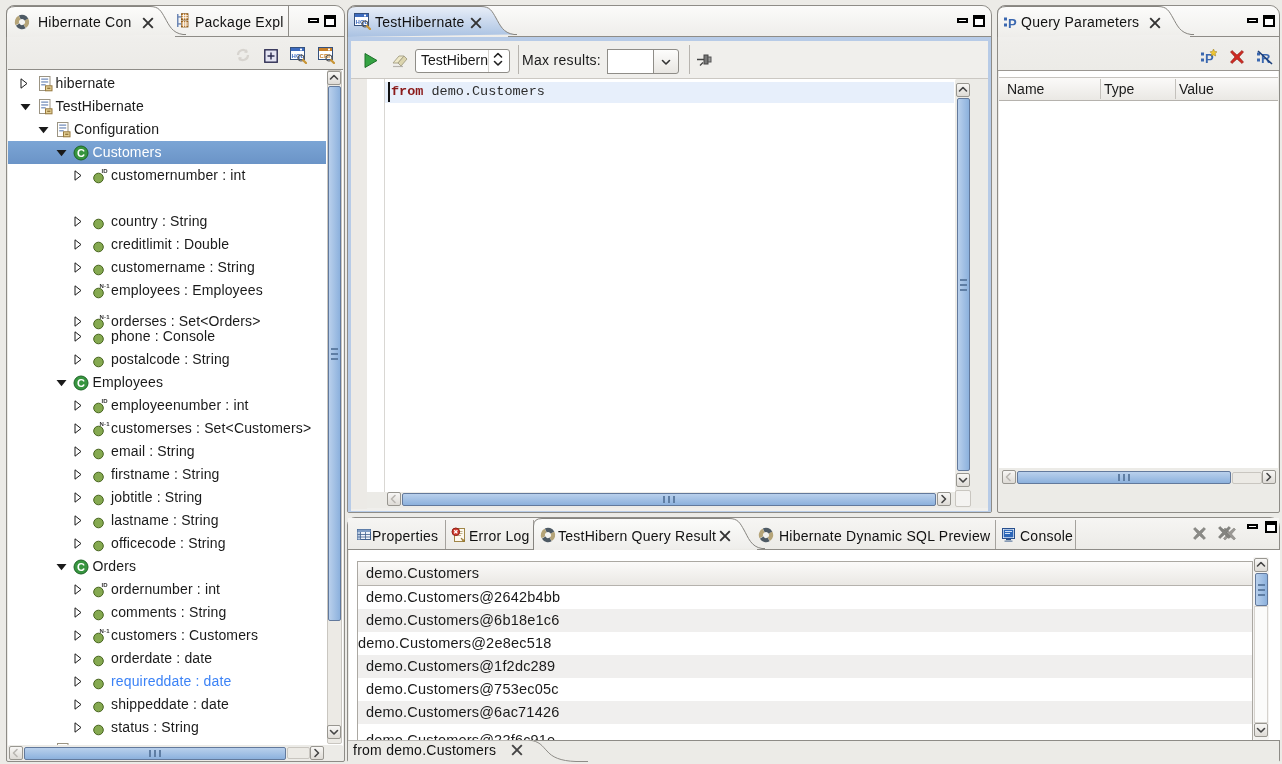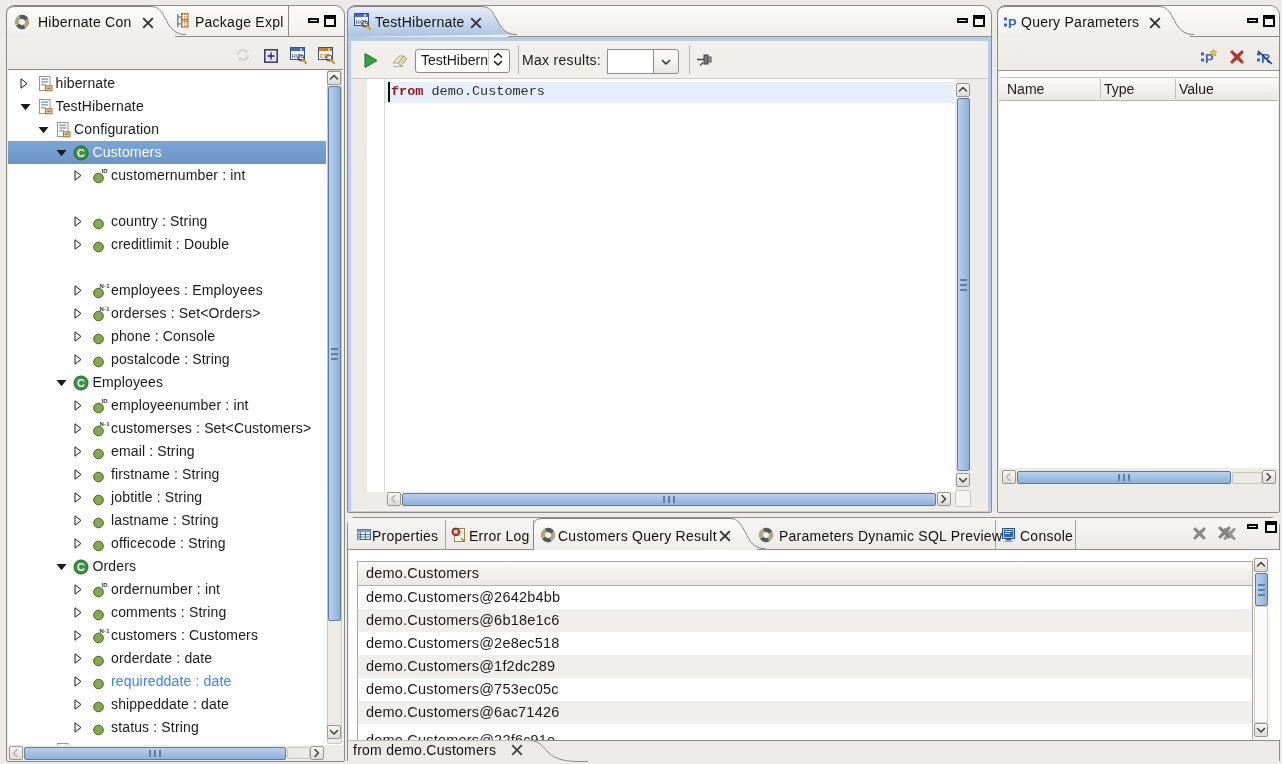--- a/index.html
+++ b/index.html
@@ -162,31 +162,40 @@
       </div>
 <div class="trow" style="left:0;top:163px;width:335px">
         <svg style="position:absolute;left:66px;top:6px" width="8" height="11" viewBox="0 0 8 11">
 <path d="M1,0.8 L7,5.5 L1,10.2 Z" fill="#fff" stroke="#1a1a1a" stroke-width="1"></path>
         </svg>
         <svg style="position:absolute;left:84px;top:4px" width="18" height="16" viewBox="0 0 18 16">
 <circle cx="6.5" cy="10" r="4.8" fill="#85a950" stroke="#47641f"></circle>
 </svg>
         <div class="abs" style="left:103.0px;top:0;color:#1a1a1a">creditlimit : Double</div>
       </div>
+<div class="trow" style="left:0;top:186px;width:335px">
+        <svg style="position:absolute;left:66px;top:6px" width="8" height="11" viewBox="0 0 8 11">
+<path d="M1,0.8 L7,5.5 L1,10.2 Z" fill="#fff" stroke="#1a1a1a" stroke-width="1"></path>
+        </svg>
+        <svg style="position:absolute;left:84px;top:4px" width="18" height="16" viewBox="0 0 18 16">
+<circle cx="6.5" cy="10" r="4.8" fill="#85a950" stroke="#47641f"></circle>
+</svg>
+        <div class="abs" style="left:103.0px;top:0;color:#1a1a1a">customername : String</div>
+      </div>
 <div class="trow" style="left:0;top:209px;width:335px">
         <svg style="position:absolute;left:66px;top:6px" width="8" height="11" viewBox="0 0 8 11">
 <path d="M1,0.8 L7,5.5 L1,10.2 Z" fill="#fff" stroke="#1a1a1a" stroke-width="1"></path>
         </svg>
         <svg style="position:absolute;left:84px;top:4px" width="18" height="16" viewBox="0 0 18 16">
 <circle cx="6.5" cy="10" r="4.8" fill="#85a950" stroke="#47641f"></circle>
           <text x="7.5" y="5" font-family="Liberation Sans" font-size="6" font-weight="bold" fill="#333">N-1</text>
 </svg>
         <div class="abs" style="left:103.0px;top:0;color:#1a1a1a">employees : Employees</div>
       </div>
-<div class="trow" style="left:0;top:232px;width:326px">
+<div class="trow" style="left:0;top:240px;width:326px">
         <svg style="position:absolute;left:66px;top:6px" width="8" height="11" viewBox="0 0 8 11">
 <path d="M1,0.8 L7,5.5 L1,10.2 Z" fill="#fff" stroke="#1a1a1a" stroke-width="1"></path>
         </svg>
         <svg style="position:absolute;left:84px;top:4px" width="18" height="16" viewBox="0 0 18 16">
 <circle cx="6.5" cy="10" r="4.8" fill="#85a950" stroke="#47641f"></circle>
           <text x="7.5" y="5" font-family="Liberation Sans" font-size="6" font-weight="bold" fill="#333">N-1</text>
 </svg>
         <div class="abs" style="left:103.0px;top:0;color:#1a1a1a">orderses : Set&lt;Orders&gt;</div>
       </div>
 <div class="trow" style="left:0;top:255px;width:335px">
@@ -572,39 +581,39 @@
 </svg>
 <div class="itab-txt" style="left:121px;top:10px">Error Log</div>
 <div class="abs" style="left:647px;top:2px;width:1px;height:29px;background:#a5a29d"></div>
 <div class="abs" style="left:727px;top:2px;width:1px;height:29px;background:#a5a29d"></div>
 <svg style="position:absolute;left:410px;top:9px" width="16" height="16" viewBox="0 0 16 16">
 <g fill="none" stroke-width="4.2">
 <circle cx="8" cy="8" r="5.1" stroke="#b5a478" stroke-dasharray="7.6 8.4" transform="rotate(-30 8 8)"></circle>
 <circle cx="8" cy="8" r="5.1" stroke="#4e5a64" stroke-dasharray="7.6 8.4" transform="rotate(60 8 8)"></circle>
 </g>
 </svg>
-<div class="itab-txt" style="left:431px;top:10px">Parameters Dynamic SQL Preview</div>
+<div class="itab-txt" style="left:431px;top:10px">Hibernate Dynamic SQL Preview</div>
 <svg style="position:absolute;left:653px;top:9px" width="16" height="16" viewBox="0 0 16 16">
 <rect x="1.5" y="1.5" width="12" height="10" fill="#fff" stroke="#29508e"></rect>
 <rect x="2.6" y="2.6" width="9.8" height="7.8" fill="#2c66b8"></rect>
 <path d="M4,4.5 H11 M4,6.5 H9" stroke="#cfe0f5" stroke-width="1"></path>
 <rect x="5" y="12" width="5" height="1.2" fill="#29508e"></rect>
 <rect x="3.5" y="13.5" width="8" height="1.3" fill="#6f87a8"></rect>
 </svg>
 <div class="itab-txt" style="left:672px;top:10px">Console</div>
 <svg style="position:absolute;left:185px;top:-1px" width="232" height="34" viewBox="0 0 232 34">
 <path d="M0.5,34 L0.5,9 Q0.5,1.5 9,1.5 L196,1.5 C205,1.5 207,6 211,13 C215,20 218,30 229,31.5 L232,31.5" fill="url(#gtab)" stroke="#86847f" stroke-width="1"></path>
 </svg>
 <svg style="position:absolute;left:192px;top:9px" width="16" height="16" viewBox="0 0 16 16">
 <g fill="none" stroke-width="4.2">
 <circle cx="8" cy="8" r="5.1" stroke="#b5a478" stroke-dasharray="7.6 8.4" transform="rotate(-30 8 8)"></circle>
 <circle cx="8" cy="8" r="5.1" stroke="#4e5a64" stroke-dasharray="7.6 8.4" transform="rotate(60 8 8)"></circle>
 </g>
 </svg>
-<div class="itab-txt" style="left:210px;top:10px">Customers Query Result</div>
+<div class="itab-txt" style="left:210px;top:10px">TestHibern Query Result</div>
 <svg style="position:absolute;left:371px;top:12px" width="12" height="12" viewBox="0 0 12 12">
 <path d="M1.2,1.2 L10.8,10.8 M10.8,1.2 L1.2,10.8" fill="none" stroke="#333" stroke-width="1.9"></path>
 <path d="M1.2,1.2 L10.8,10.8 M10.8,1.2 L1.2,10.8" fill="none" stroke="#fff" stroke-width="0.01"></path>
 </svg>
 <svg style="position:absolute;left:845px;top:9px" width="14" height="14" viewBox="0 0 14 14">
 <g fill="#8b8b87" stroke="#6e6e6a" stroke-width="0.5">
         <path d="M2,0.5 L6.5,4.5 L11,0.5 L12.5,2 L8.5,6.5 L12.5,11 L11,12.5 L6.5,8.5 L2,12.5 L0.5,11 L4.5,6.5 L0.5,2 Z"></path>
       </g>
     </svg>
 <svg style="position:absolute;left:870px;top:8px" width="19" height="15" viewBox="0 0 19 15">
@@ -616,21 +625,21 @@
       </g>
 </svg>
 <div style="position:absolute;left:899px;top:6px;width:11px;height:5px;border:2px solid #000;border-width:2px;background:#fff;box-sizing:border-box"></div>
 <div style="position:absolute;left:917px;top:3px;width:12px;height:12px;border:2px solid #000;border-top-width:4px;background:#fff;box-sizing:border-box"></div>
 <div class="abs" style="left:1px;top:32px;width:931px;height:190px;background:#fff"></div>
 <div class="abs" style="left:9px;top:43px;width:896px;height:179px;border:1px solid #aba8a2;border-bottom:none;box-sizing:border-box;overflow:hidden;font-size:14.5px;letter-spacing:0.2px">
 <div class="abs" style="left:0;top:0;width:896px;height:24px;background:linear-gradient(#fbfaf9,#eae8e4);border-bottom:1px solid #b5b2ad;box-sizing:border-box"></div>
 <div class="abs" style="left:8px;top:3px">demo.Customers</div>
 <div class="abs" style="left:0;top:24px;width:896px;height:23px;line-height:23px;background:#fff"><span style="margin-left:8px">demo.Customers@2642b4bb</span></div>
 <div class="abs" style="left:0;top:47px;width:896px;height:23px;line-height:23px;background:#f0efee"><span style="margin-left:8px">demo.Customers@6b18e1c6</span></div>
-<div class="abs" style="left:0;top:70px;width:896px;height:23px;line-height:23px;background:#fff"><span style="margin-left:8px">demo.Customers@2e8ec518</span></div>
+<div class="abs" style="left:0;top:70px;width:896px;height:23px;line-height:23px;background:#fff"><span style="">demo.Customers@2e8ec518</span></div>
 <div class="abs" style="left:0;top:93px;width:896px;height:23px;line-height:23px;background:#f0efee"><span style="margin-left:8px">demo.Customers@1f2dc289</span></div>
 <div class="abs" style="left:0;top:116px;width:896px;height:23px;line-height:23px;background:#fff"><span style="margin-left:8px">demo.Customers@753ec05c</span></div>
 <div class="abs" style="left:0;top:139px;width:896px;height:23px;line-height:23px;background:#f0efee"><span style="margin-left:8px">demo.Customers@6ac71426</span></div>
 <div class="abs" style="left:0;top:162px;width:896px;padding-top:5px;height:18px;line-height:23px;background:#fff"><span style="margin-left:8px">demo.Customers@22f6c91e</span></div>
 </div>
 <div class="trackv" style="left:905px;top:39px;width:16px;height:183px;background:#f4f3f1;border:none"></div>
 <div class="sbbtn" style="left:906px;top:40px;width:14px;height:14px"></div>
     <svg style="position:absolute;left:908px;top:42px" width="10" height="10" viewBox="0 0 10 10">
 <path d="M1.5,6 L5,2.5 L8.5,6" fill="none" stroke="#444" stroke-width="1.6" stroke-linecap="round" stroke-linejoin="round"></path>
     </svg>

